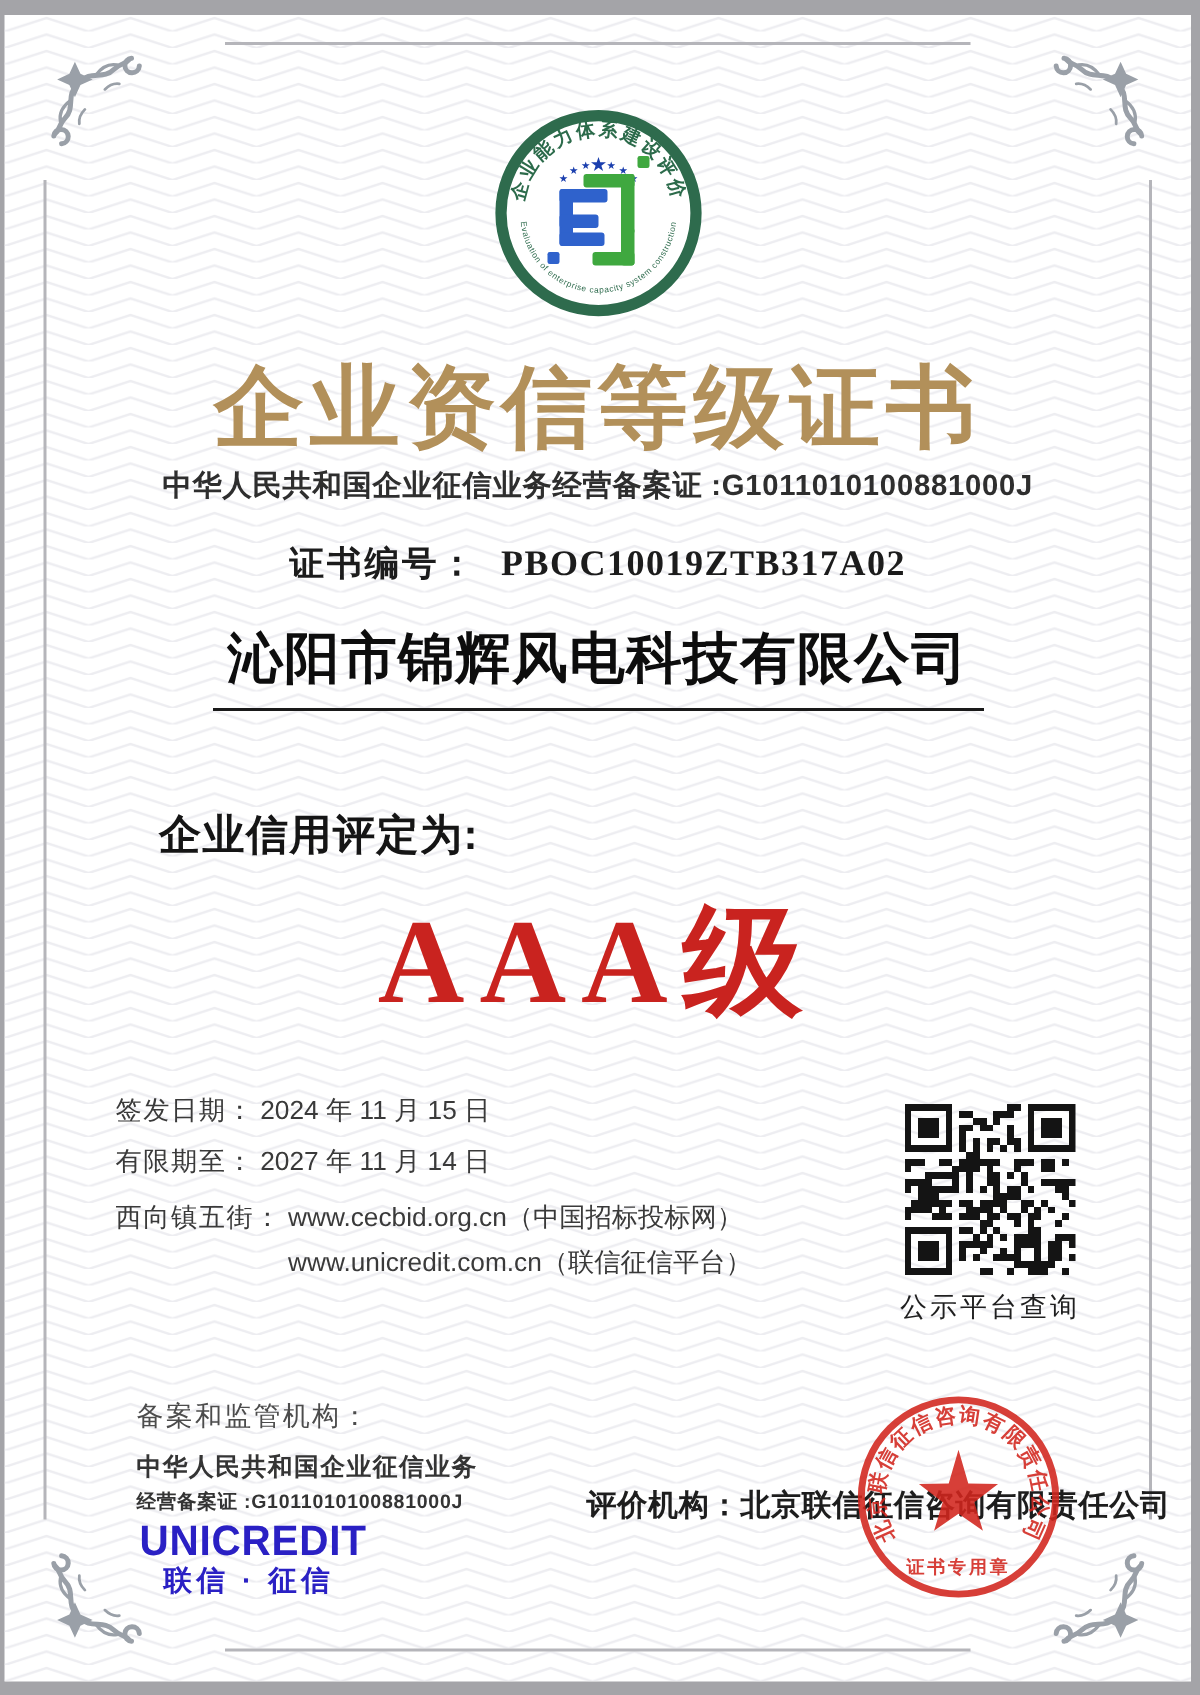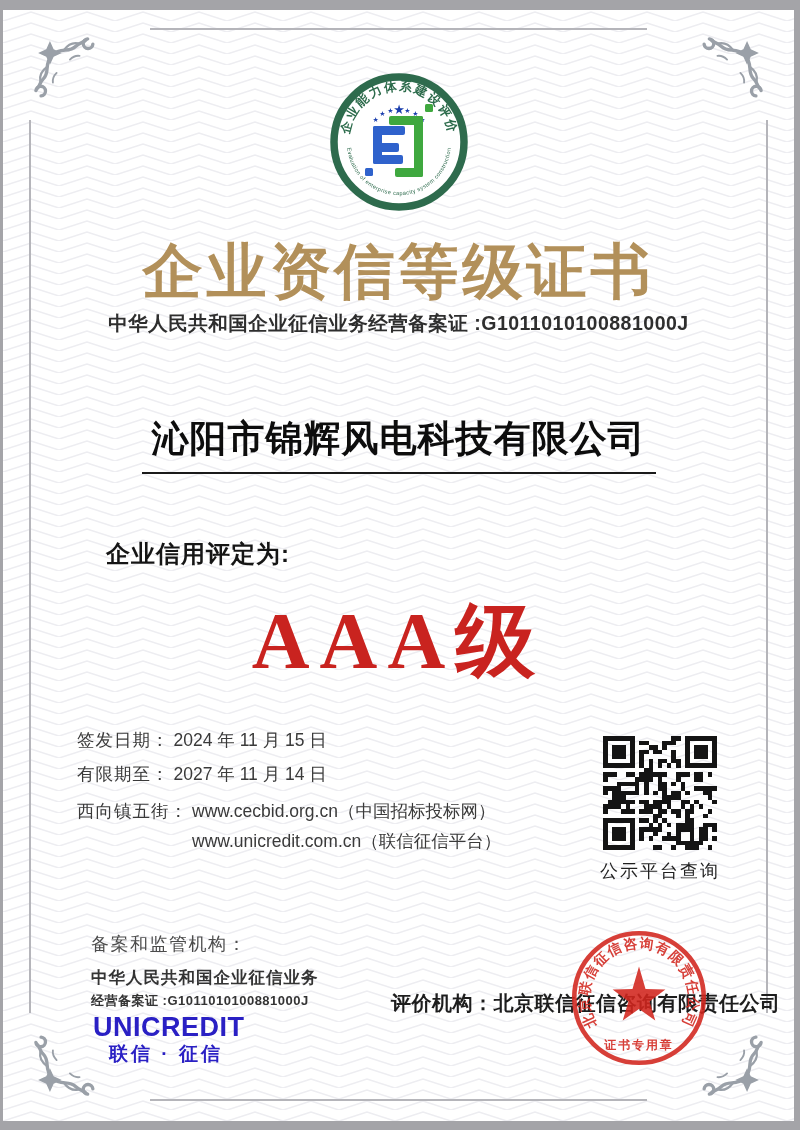--- a/index.html
+++ b/index.html
@@ -29,21 +29,21 @@
   .certno{top:350px;width:100%;text-align:center;
          font-family:"Liberation Serif","DejaVu Serif",serif;color:#1c1c1c;}
   .certno .lbl{font-size:23px;font-weight:bold;letter-spacing:2px;}
   .certno .val{font-size:24px;font-weight:bold;letter-spacing:1px;margin-left:16px;}
   .company{top:404px;width:100%;text-align:center;}
   .company span{display:inline-block;font-family:"Liberation Serif","DejaVu Serif",serif;
          font-size:37px;font-weight:bold;color:#0d0d0d;letter-spacing:1px;
          padding:0 10px 8px;border-bottom:2px solid #1a1a1a;}
   .address{top:466px;width:100%;text-align:center;font-size:19.5px;font-weight:bold;
          color:#141414;font-family:"Liberation Serif","DejaVu Serif",serif;}
-  .rating-label{left:103px;top:528px;font-size:24px;font-weight:bold;color:#151515;
+  .rating-label{left:103px;top:528px;font-size:28px;font-weight:bold;color:#151515;
          letter-spacing:1px;}
   .rating-value{top:578px;width:100%;text-align:center;
          font-family:"Liberation Serif","DejaVu Serif",serif;font-weight:bold;
          font-size:80px;color:#c9231f;letter-spacing:10px;}
   .inforow{left:74px;font-size:17.5px;color:#3a3a3a;display:flex;}
   .inforow .lbl{letter-spacing:1px;white-space:nowrap;}
   .inforow .val{margin-left:4px;white-space:nowrap;}
   .urlcol{display:flex;flex-direction:column;margin-left:4px;}
   .urlcol span{line-height:30px;white-space:nowrap;}
   .qr{left:600px;top:726px;width:114px;height:114px;}
@@ -139,20 +139,23 @@
         <rect x="85" y="80" width="9" height="25" rx="2"></rect>
         <rect x="66" y="96" width="28" height="9" rx="2"></rect>
         <rect x="96" y="32" width="8" height="8" rx="1.5"></rect>
       </g>
     </g>
   </svg>
 
   <div class="abs title">企业资信等级证书</div>
   <div class="abs registration">中华人民共和国企业征信业务经营备案证 :G1011010100881000J</div>
 
+  <div class="abs certno">
+    <span class="lbl">证书编号：</span><span class="val">PBOC10019ZTB317A02</span>
+  </div>
 
   <div class="abs company">
     <span>沁阳市锦辉风电科技有限公司</span>
   </div>
 
   <div class="abs rating-label">企业信用评定为:</div>
   <div class="abs rating-value">AAA级</div>
 
   <div class="abs inforow" style="top:718px;">
     <span class="lbl">签发日期：</span>

